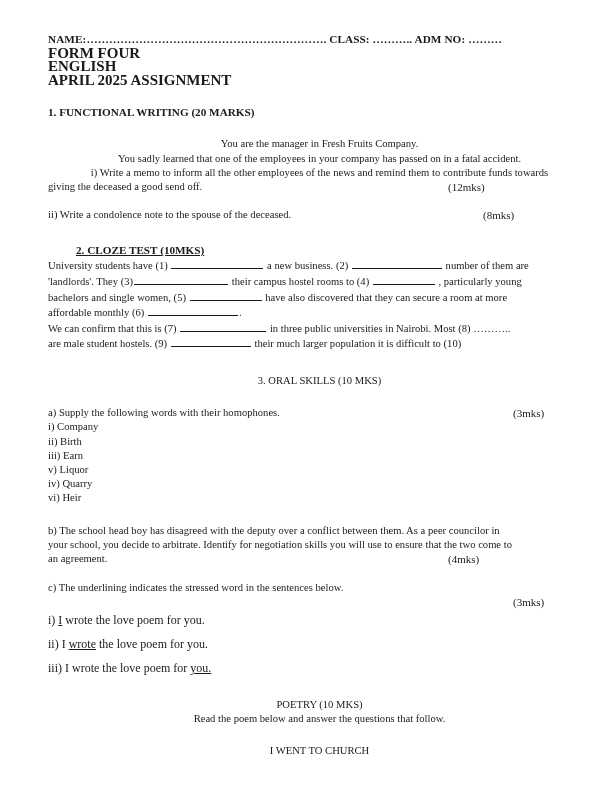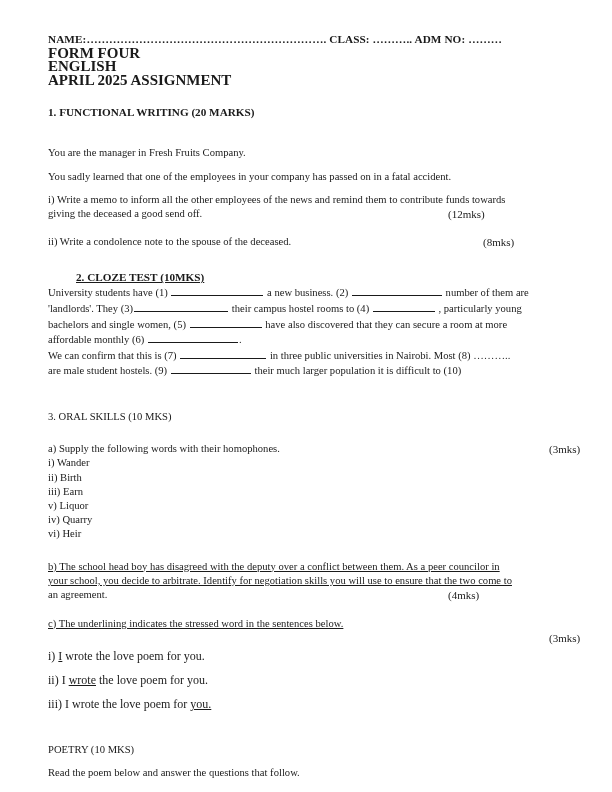--- a/index.html
+++ b/index.html
@@ -40,40 +40,39 @@
     font-weight: bold;
     font-size: 11.2px;
     line-height: 14px;
     text-decoration: underline;
     display: inline-block;
     margin-left: 28px;
   }
   .body-txt {
     font-size: 10.6px;
     line-height: 14.2px;
-    text-align: left;
-    margin-top: 9px;
+    text-align: center;
   }
   .gap-sm { height: 10px; }
   .gap-md { height: 14px; }
   .gap-lg { height: 18px; }
   .gap-xl { height: 22px; }
 
   .row {
     position: relative;
     font-size: 10.6px;
     line-height: 14.2px;
   }
   .marks {
     position: absolute;
     font-size: 11px;
   }
   .m435 { left: 400px; }
   .m470 { left: 435px; }
-  .m500 { left: 465px; margin-left: 36px; }
+  .m500 { left: 465px; }
 
   .blank {
     display: inline-block;
     border-bottom: 1px solid #1a1a1a;
     height: 10px;
     vertical-align: baseline;
     margin: 0 1px;
   }
   .b-a { width: 92px; }
   .b-b { width: 90px; }
@@ -83,21 +82,21 @@
   .b-f { width: 90px; }
   .b-g { width: 86px; }
   .b-h { width: 80px; }
 
   .cloze {
     font-size: 10.6px;
     line-height: 14.6px;
   }
   .stress { text-decoration: underline; }
   .list-line { font-size: 10.6px; line-height: 14.2px; }
-  .para { font-size: 10.6px; line-height: 14.4px; text-decoration: underline; }
+  .para { font-size: 10.6px; line-height: 14.4px; }
   .sentence { font-size: 12px; line-height: 14.2px; }
 </style>
 </head>
 <body>
 
 <div class="page">
 
   <div class="hdr">
     <span>NAME:</span><span>……………………………………………………….</span> <span>CLASS:</span> <span>………..</span> <span>ADM NO:</span> <span>………</span>
   </div>
@@ -165,21 +164,21 @@
 
   <div class="gap-xl"></div>
 
   <div class="body-txt">3. ORAL SKILLS (10 MKS)</div>
   <div class="gap-lg"></div>
 
   <div class="row">
     <span>a) Supply the following words with their homophones.</span>
     <span class="marks m500">(3mks)</span>
   </div>
-  <div class="list-line">i) Wander</div>
+  <div class="list-line">i) Company</div>
   <div class="list-line">ii) Birth</div>
   <div class="list-line">iii) Earn</div>
   <div class="list-line">v) Liquor</div>
   <div class="list-line">iv) Quarry</div>
   <div class="list-line">vi) Heir</div>
 
   <div class="gap-lg"></div>
 
   <div class="para">b) The school head boy has disagreed with the deputy over a conflict between them.  As a peer councilor in</div>
   <div class="para">your school, you decide to arbitrate.  Identify for negotiation skills you will use to ensure that the two come to</div>

